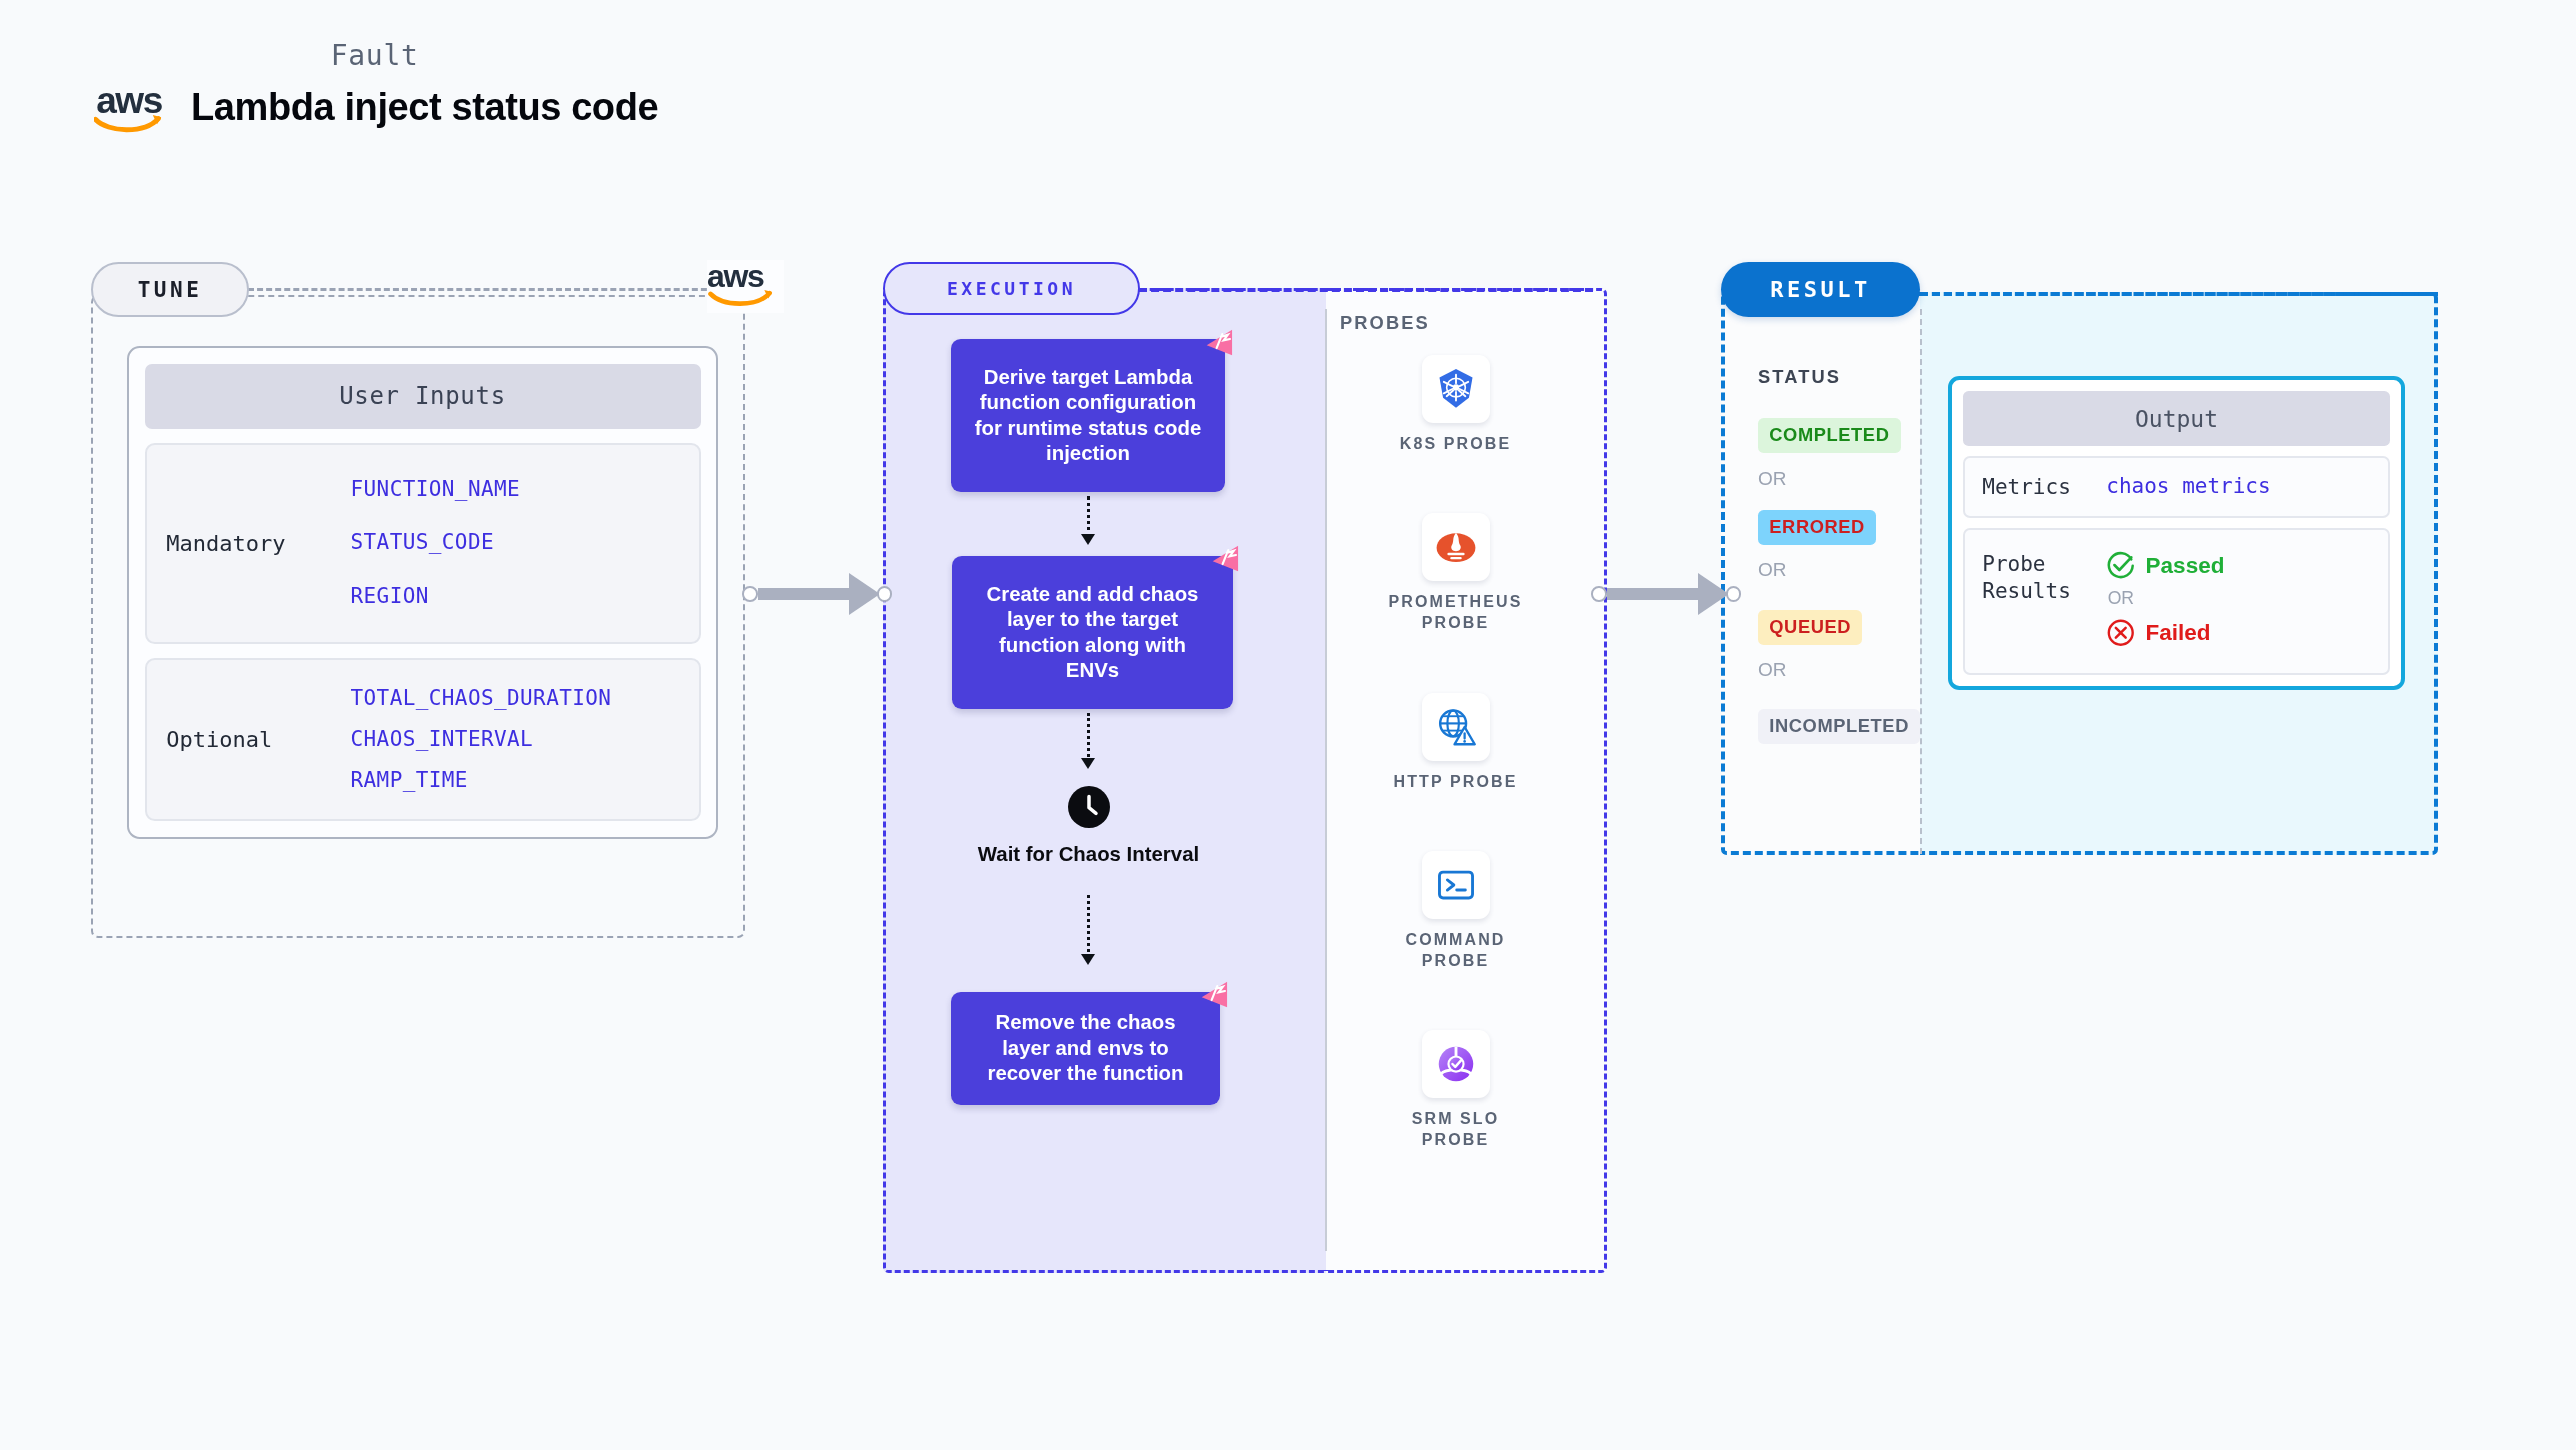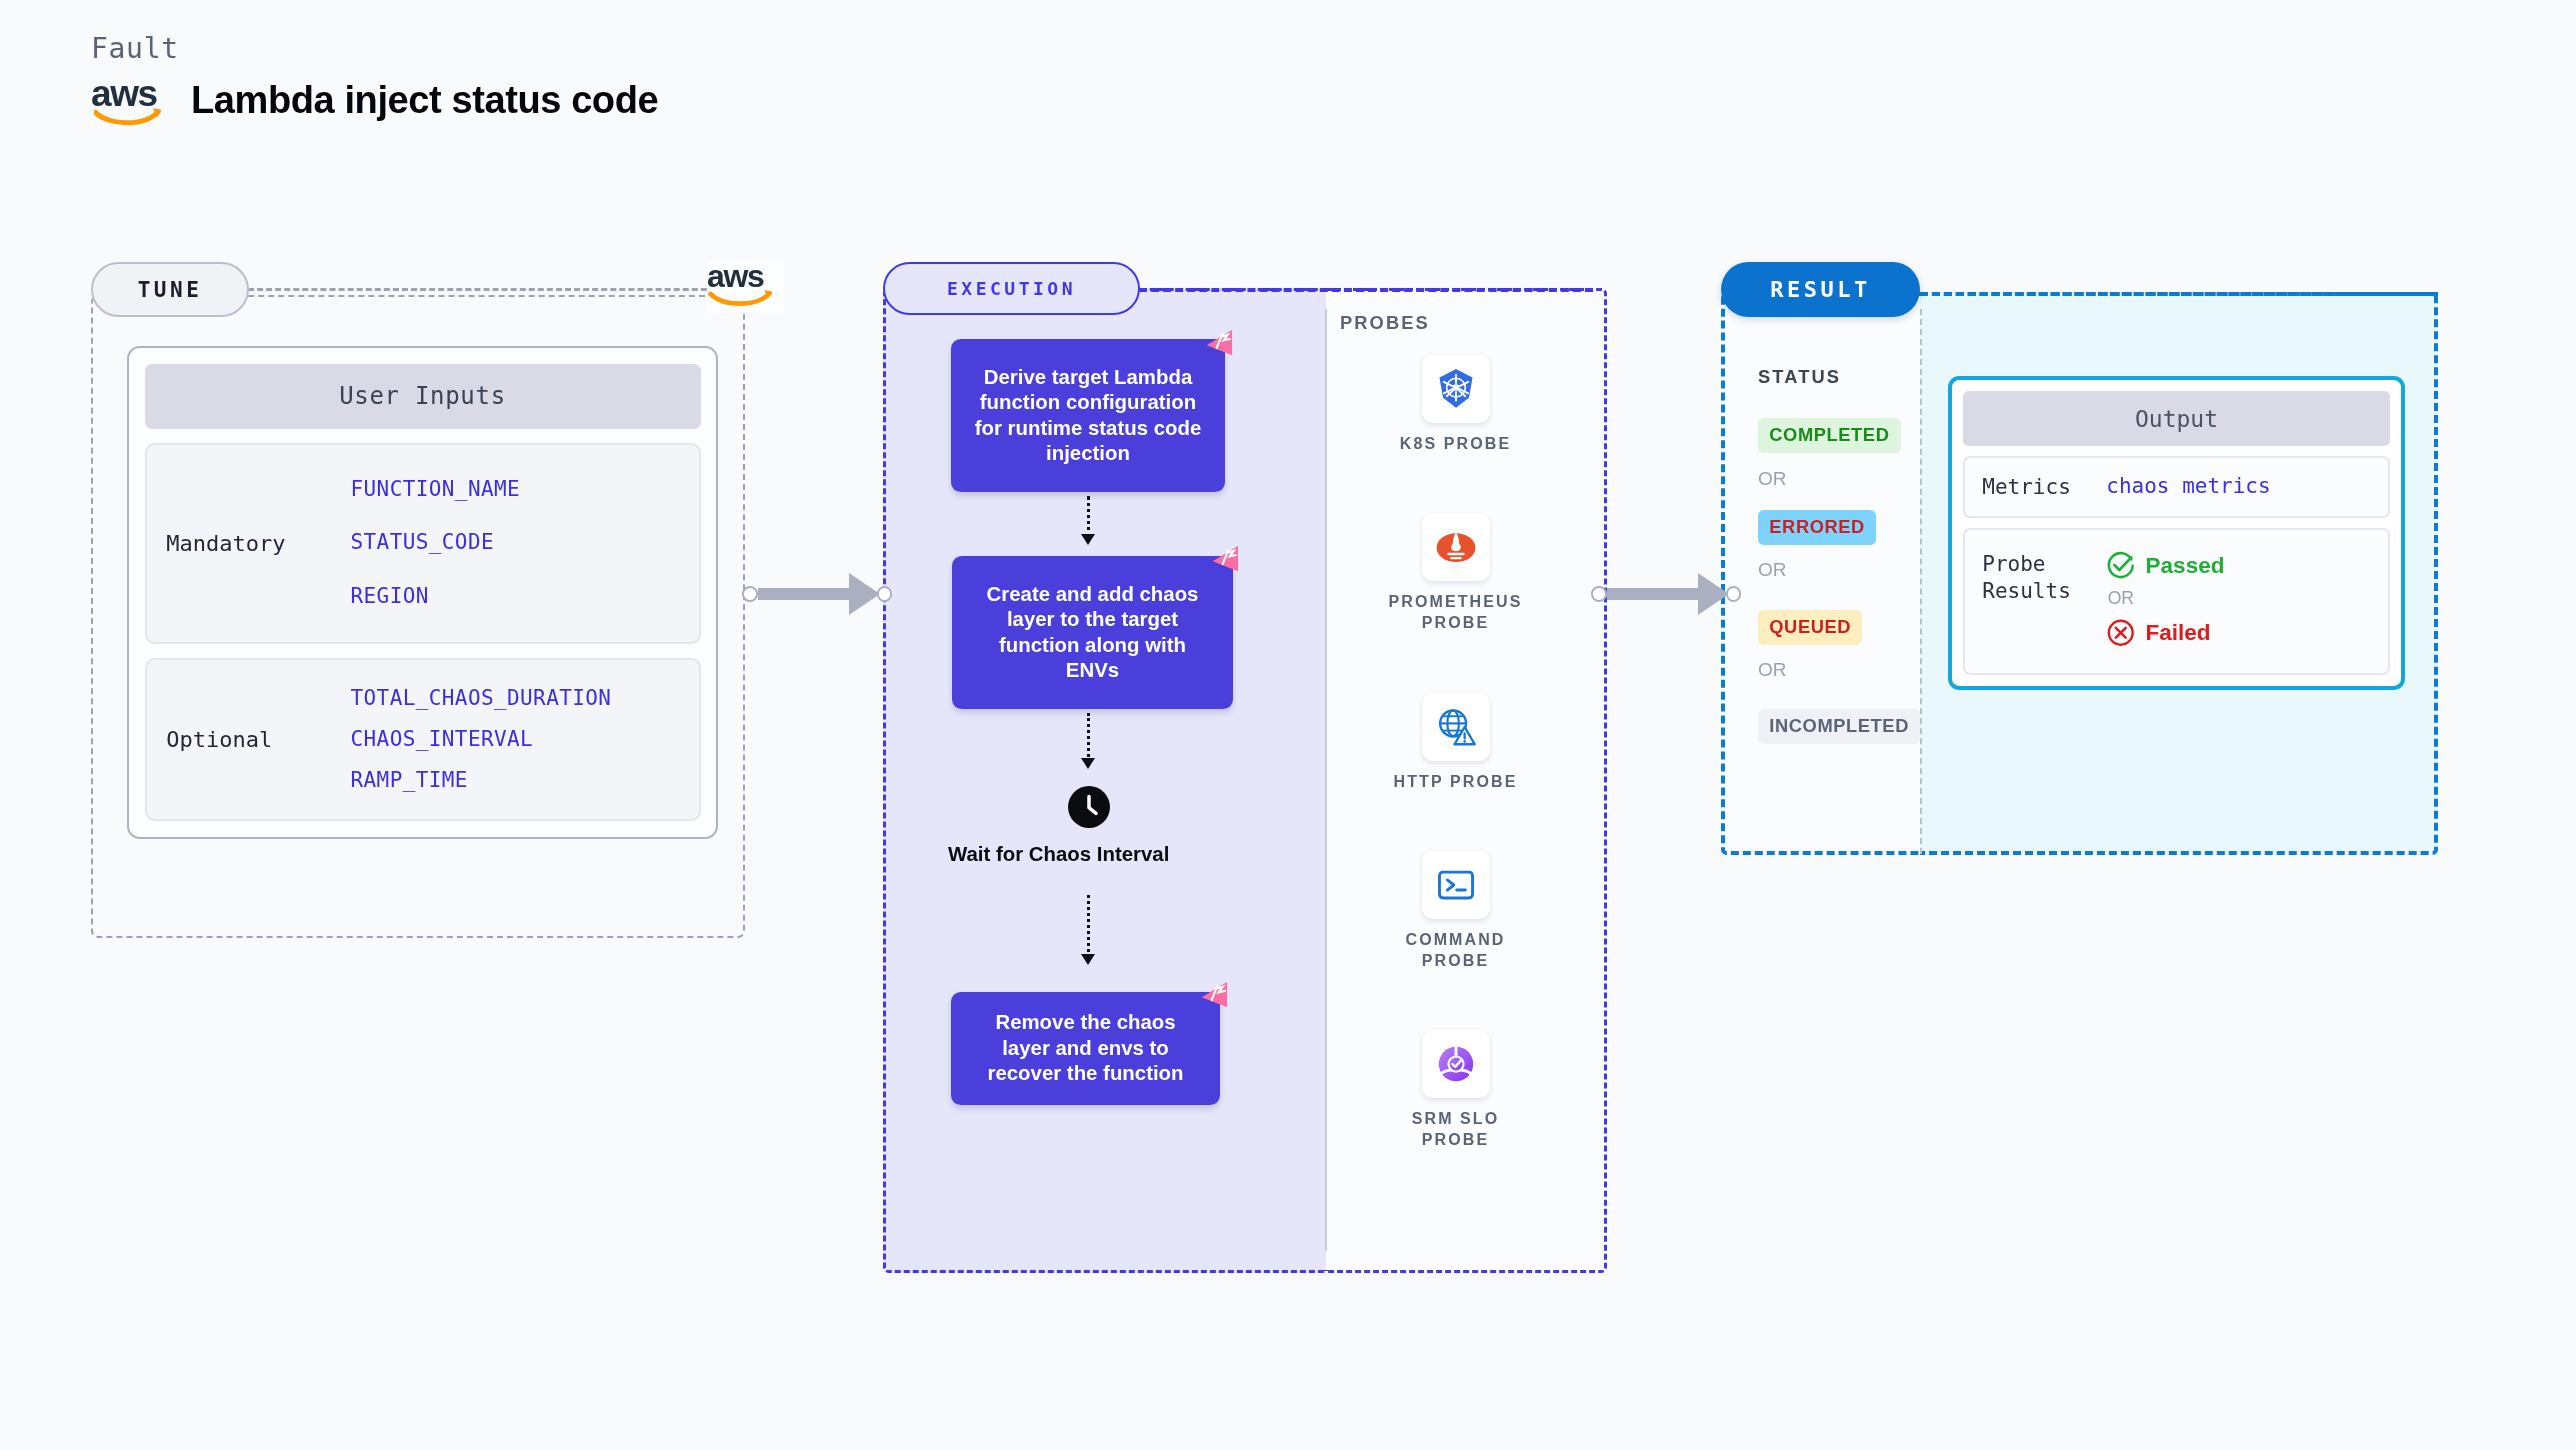--- a/index.html
+++ b/index.html
@@ -5,21 +5,21 @@
   html,body{margin:0;padding:0;}
   body{
     width:2576px;height:1451px;
     background:#f8fafc;
     font-family:"Liberation Sans",sans-serif;
     position:relative;overflow:hidden;
   }
   .mono{font-family:"DejaVu Sans Mono","Liberation Mono",monospace;}
 
   
-  #header{position:absolute;left:91px;top:32px;}
+  #header{position:absolute;left:91px;top:39px;text-align:center;}
   #fault-label{font-family:"DejaVu Sans Mono","Liberation Mono",monospace;
     font-size:28px;color:#5a6475;letter-spacing:0.7px;}
   #title-row{display:flex;align-items:center;gap:24px;margin-top:9.8px;}
   #aws-logo{width:76px;height:52px;position:relative;flex:none;}
   #aws-logo .awstext{font-family:"Liberation Sans",sans-serif;font-size:37px;
     font-weight:700;color:#232f3e;letter-spacing:-1.4px;line-height:37px;}
   #aws-logo svg{position:absolute;left:2.8px;top:31px;}
   #main-title{font-size:38px;font-weight:700;color:#05070d;letter-spacing:-0.4px;}
 
   
@@ -71,21 +71,21 @@
     padding:12.7px 18.3px;box-shadow:0 3.5px 6.3px rgba(40,40,100,.18);}
   .chaosflag{position:absolute;width:34px;height:31px;}
 
   .arrow-v{position:absolute;width:0;border-left:3.5px dotted #0d1117;}
   .arrow-head{position:absolute;width:0;height:0;
     border-left:7.7px solid transparent;border-right:7.7px solid transparent;
     border-top:11.3px solid #0d1117;}
 
   #clock-icon{position:absolute;left:1068px;top:786px;width:42px;height:42px;
     border-radius:50%;background:#0b0c10;}
-  #wait-label{position:absolute;left:948px;top:841px;width:281px;
+  #wait-label{position:absolute;left:948px;top:841px;width:281px;text-align:center;
     font-size:20.4px;font-weight:700;color:#0b0c10;line-height:1.28;}
 
   
   #probes-panel{left:1326px;top:288px;width:281px;height:985px;
     border:3.5px dashed #4338e8;border-left:none;border-radius:0 5.6px 5.6px 0;
     background:#fbfcfe;}
   #probes-divider{position:absolute;left:1325px;top:309px;width:0;height:942px;
     border-left:2.1px solid #c7ccd6;z-index:3;}
   #probes-title{position:absolute;left:1340px;top:312px;font-size:18.3px;
     color:#5a6475;font-weight:700;letter-spacing:2.1px;}

